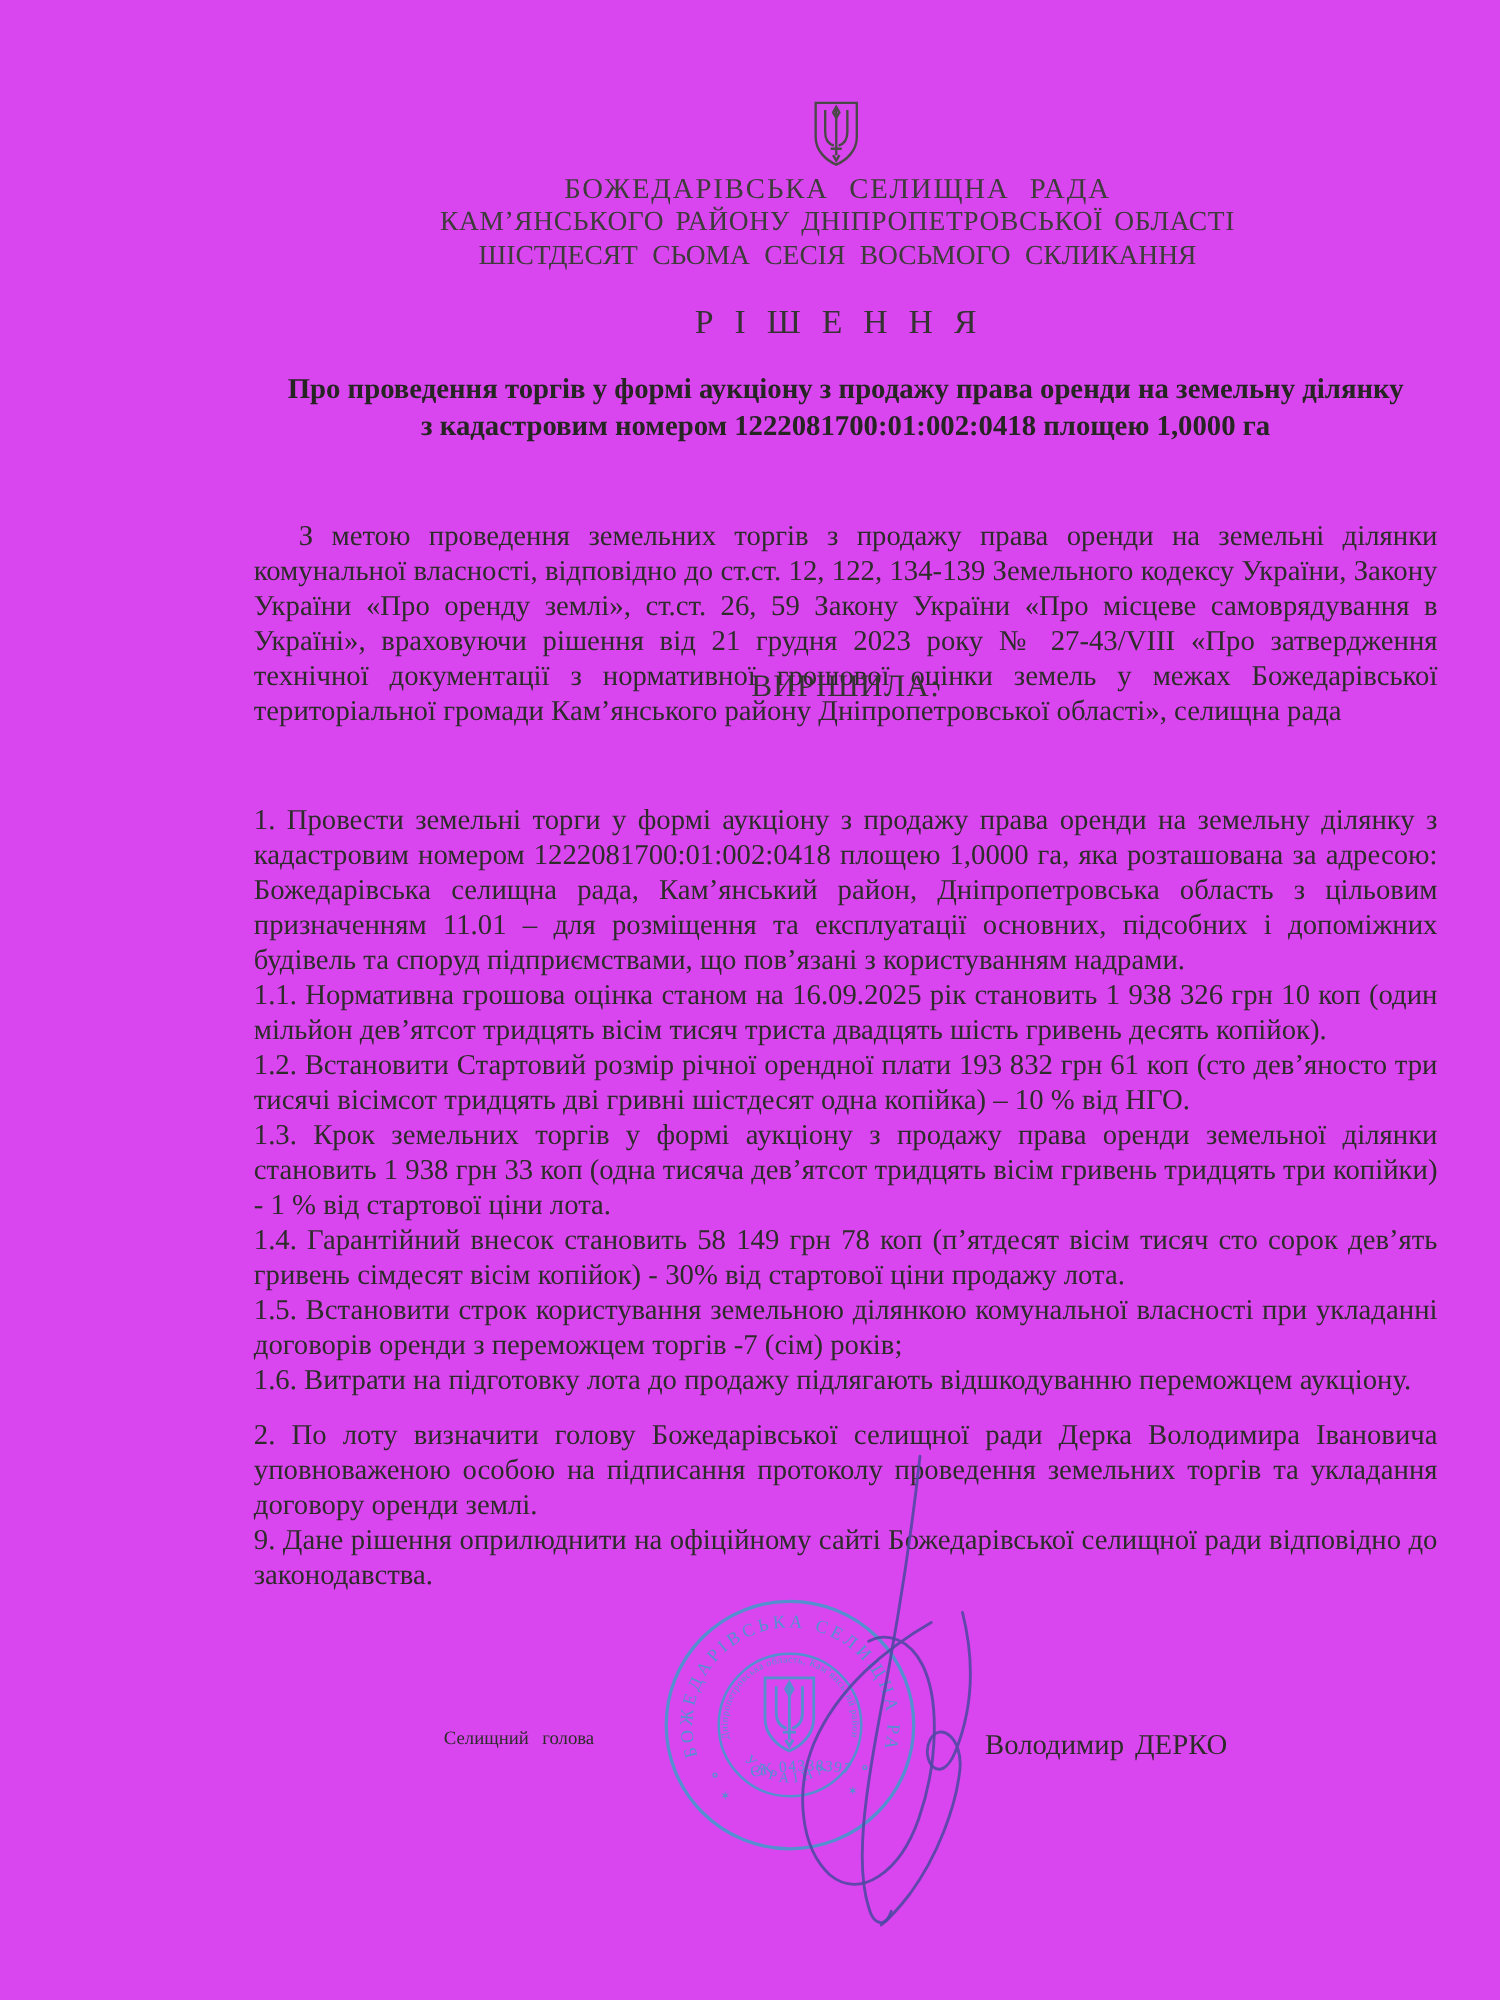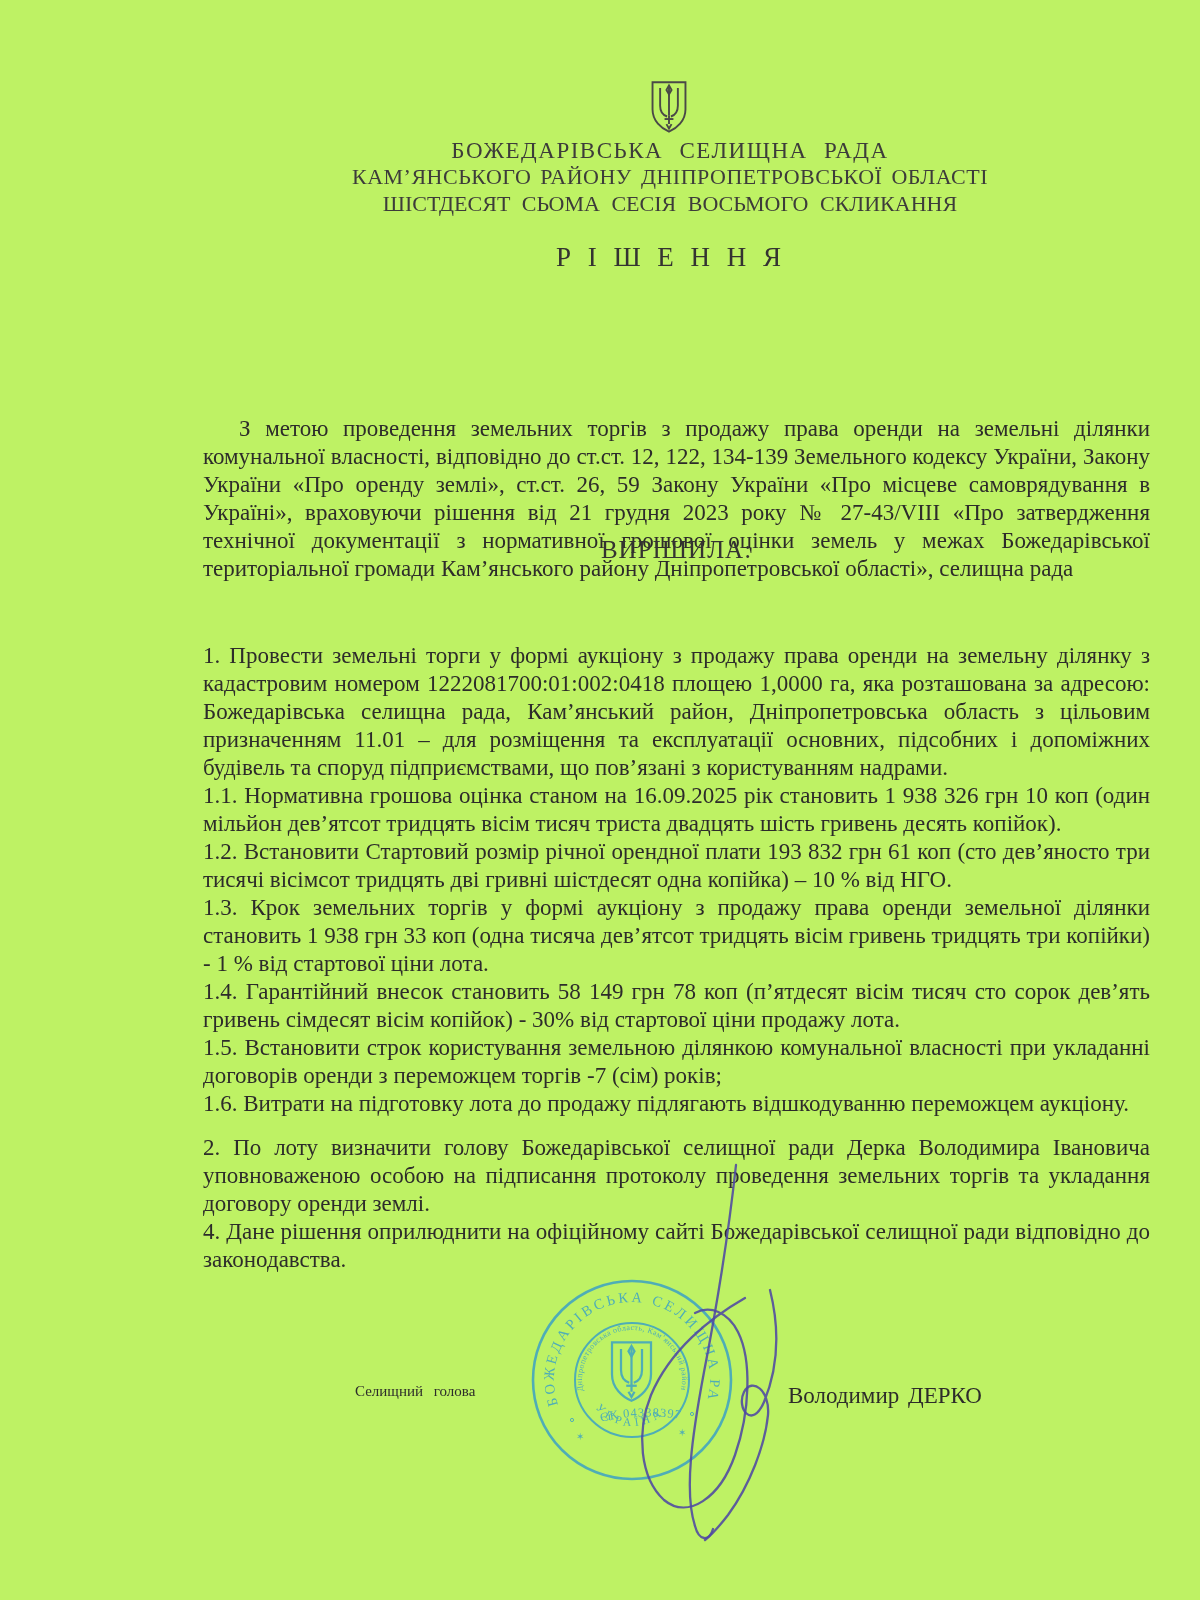--- a/index.html
+++ b/index.html
@@ -1,19 +1,19 @@
 <!DOCTYPE html>
 <html><head>
 <meta charset="utf-8">
 <style>
   html,body{margin:0;padding:0;background:#ffffff;}
   .page{
     position:relative;
     width:1200px;height:1600px;
-    background:#bef264;
+    background:#d946ef;
     font-family:"Liberation Serif", serif;
     color:#2d2c2a;
     overflow:hidden;
   }
   
   .emblem{position:absolute;left:650px;top:80px;width:38px;height:54px;color:#4a4947;}
   .hdr{position:absolute;left:130px;top:138px;width:1080px;text-align:center;color:#3d3c3a;}
   .hdr .org1{font-size:23px;line-height:26px;letter-spacing:1.5px;word-spacing:9px;}
   .hdr .org2{font-size:22px;line-height:26px;letter-spacing:0.5px;word-spacing:3px;}
   .hdr .org3{font-size:22px;line-height:27px;word-spacing:6px;}
@@ -77,35 +77,39 @@
   </svg>
 
   <div class="hdr">
     <div class="org1">БОЖЕДАРІВСЬКА СЕЛИЩНА РАДА</div>
     <div class="org2">КАМ’ЯНСЬКОГО РАЙОНУ ДНІПРОПЕТРОВСЬКОЇ ОБЛАСТІ</div>
     <div class="org3">ШІСТДЕСЯТ СЬОМА СЕСІЯ ВОСЬМОГО СКЛИКАННЯ</div>
   </div>
 
   <div class="doc-type">Р І Ш Е Н Н Я</div>
 
+  <div class="title">
+    <div>Про проведення торгів у формі аукціону з продажу права оренди на земельну ділянку</div>
+    <div>з кадастровим номером 1222081700:01:002:0418 площею 1,0000 га</div>
+  </div>
 
   <div class="preamble">З метою проведення земельних торгів з продажу права оренди на земельні ділянки комунальної власності, відповідно до ст.ст. 12, 122, 134-139 Земельного кодексу України, Закону України «Про оренду землі», ст.ст. 26, 59 Закону України «Про місцеве самоврядування в Україні», враховуючи рішення від 21 грудня 2023 року № 27-43/VIII «Про затвердження технічної документації з нормативної грошової оцінки земель у межах Божедарівської територіальної громади Кам’янського району Дніпропетровської області», селищна рада</div>
 
   <div class="resolved">ВИРІШИЛА:</div>
 
   <div class="items">
     <p>1.  Провести земельні торги у формі аукціону з продажу права оренди на земельну ділянку з кадастровим номером 1222081700:01:002:0418 площею 1,0000 га, яка розташована за адресою: Божедарівська селищна рада, Кам’янський район, Дніпропетровська область з цільовим призначенням 11.01 – для розміщення та експлуатації основних, підсобних і допоміжних будівель та споруд підприємствами, що пов’язані з користуванням надрами.</p>
     <p>1.1. Нормативна грошова оцінка станом на 16.09.2025 рік становить 1 938 326 грн 10 коп (один мільйон дев’ятсот тридцять вісім тисяч триста двадцять шість гривень десять копійок).</p>
     <p>1.2.  Встановити Стартовий розмір річної орендної плати 193 832 грн 61 коп (сто дев’яносто три тисячі вісімсот тридцять дві гривні шістдесят одна копійка) – 10 % від НГО.</p>
     <p>1.3.  Крок земельних торгів у формі аукціону з продажу права оренди земельної ділянки становить 1 938 грн 33 коп (одна тисяча дев’ятсот тридцять вісім гривень тридцять три копійки) - 1 % від стартової ціни лота.</p>
     <p>1.4.  Гарантійний внесок становить 58 149 грн 78 коп (п’ятдесят вісім тисяч сто сорок дев’ять гривень сімдесят вісім копійок) - 30% від стартової ціни продажу лота.</p>
     <p>1.5. Встановити строк користування земельною ділянкою комунальної власності при укладанні договорів оренди з переможцем торгів -7 (сім) років;</p>
     <p>1.6.  Витрати на підготовку лота до продажу підлягають відшкодуванню переможцем аукціону.</p>
     <p class="gap">2.  По лоту визначити голову Божедарівської селищної ради Дерка Володимира Івановича уповноваженою особою на підписання протоколу проведення земельних торгів та укладання договору оренди землі.</p>
-    <p>4. Дане рішення оприлюднити на офіційному сайті Божедарівської селищної ради відповідно до законодавства.</p>
+    <p>9. Дане рішення оприлюднити на офіційному сайті Божедарівської селищної ради відповідно до законодавства.</p>
   </div>
 
   <div class="sig-role">Селищний голова</div>
   <div class="sig-name">Володимир ДЕРКО</div>
 
   <svg class="stamp" viewBox="0 0 224 224">
     <defs>
       <path id="ringTop" d="M 38.7,138.7 A 78,78 0 1 1 185.3,138.7"></path>
       <path id="ringIn" d="M 63.7,124.9 A 50,50 0 1 1 160.3,124.9"></path>
       <path id="codeArc" d="M 60,160 Q 112,142 166,152"></path>

